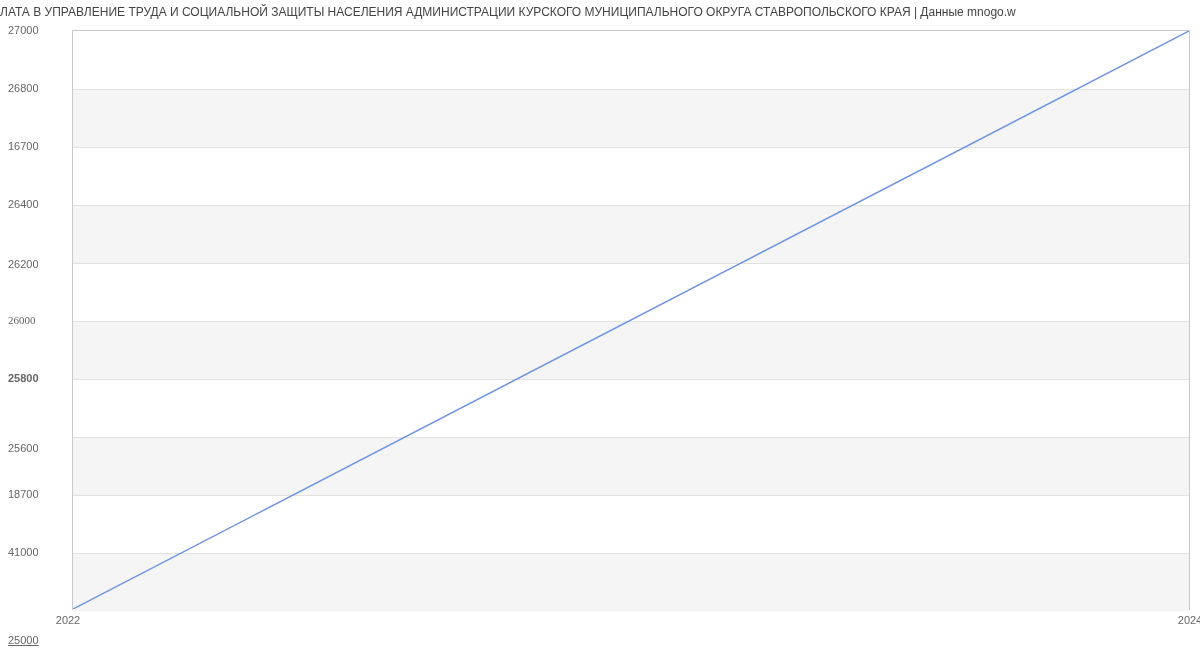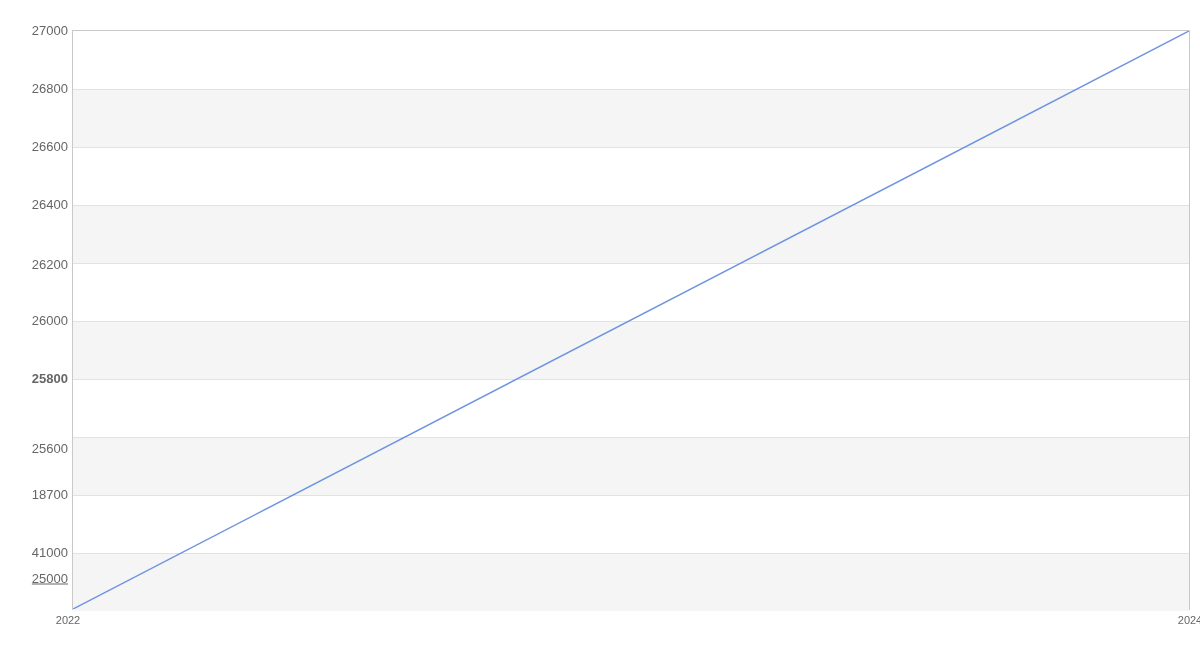--- a/index.html
+++ b/index.html
@@ -49,22 +49,21 @@
     position: absolute;
     left: 0;
     width: 100%;
     height: 1px;
     background: #e2e2e2;
   }
   .ytick {
     position: absolute;
     right: 1132px; 
     width: 60px;
-    text-align: right;
-    font-size: 13px;
+    font-size: 11px;
     color: #666;
     transform: translateY(-50%);
   }
   .xtick {
     position: absolute;
     top: 614px;
     font-size: 11px;
     color: #666;
     transform: translateX(-50%);
   }
@@ -73,20 +72,21 @@
     left: 0;
     top: 0;
     width: 100%;
     height: 100%;
   }
 </style>
 </head>
 <body>
 
 <div class="wrap">
+  <div class="title">ЛАТА В УПРАВЛЕНИЕ ТРУДА И СОЦИАЛЬНОЙ ЗАЩИТЫ НАСЕЛЕНИЯ АДМИНИСТРАЦИИ КУРСКОГО МУНИЦИПАЛЬНОГО ОКРУГА СТАВРОПОЛЬСКОГО КРАЯ | Данные mnogo.w</div>
 
   <div class="plot" id="plot">
       <div class="band" style="top: 58px; height: 58px;"></div>
       <div class="band" style="top: 174px; height: 58px;"></div>
       <div class="band" style="top: 290px; height: 58px;"></div>
       <div class="band" style="top: 406px; height: 58px;"></div>
       <div class="band" style="top: 522px; height: 58px;"></div>
     <div class="gridline" style="top: 522px;"></div>
       <div class="gridline" style="top: 464px;"></div>
       <div class="gridline" style="top: 406px;"></div>
@@ -95,29 +95,29 @@
       <div class="gridline" style="top: 232px;"></div>
       <div class="gridline" style="top: 174px;"></div>
       <div class="gridline" style="top: 116px;"></div>
       <div class="gridline" style="top: 58px;"></div>
       <svg class="line" id="line-svg" preserveAspectRatio="none" viewBox="0 0 1118 580">
         <path d="M0 580 L1118 0" fill="none" stroke="#6f94e0" stroke-width="1.5" vector-effect="non-scaling-stroke"></path>
       </svg>
   </div>
 
   <div id="yticks">
-      <div class="ytick" style="top: 578px; text-decoration: underline;">25000</div>
+      <div class="ytick" style="top: 640px; text-decoration: underline;">25000</div>
       <div class="ytick" style="top: 552px;">41000</div>
       <div class="ytick" style="top: 494px;">18700</div>
       <div class="ytick" style="top: 448px;">25600</div>
       <div class="ytick" style="top: 378px; font-weight: bold;">25800</div>
-      <div class="ytick" style="top: 320px;">26000</div>
+      <div class="ytick" style="top: 320px; font-family: Liberation Serif, serif;">26000</div>
       <div class="ytick" style="top: 264px;">26200</div>
       <div class="ytick" style="top: 204px;">26400</div>
-      <div class="ytick" style="top: 146px;">26600</div>
+      <div class="ytick" style="top: 146px;">16700</div>
       <div class="ytick" style="top: 88px;">26800</div>
       <div class="ytick" style="top: 30px;">27000</div>
     </div>
   <div id="xticks">
       <div class="xtick" style="left: 68px;">2022</div>
       <div class="xtick" style="left: 1190px;">2024</div>
     </div>
 </div>
 
 </body></html>

